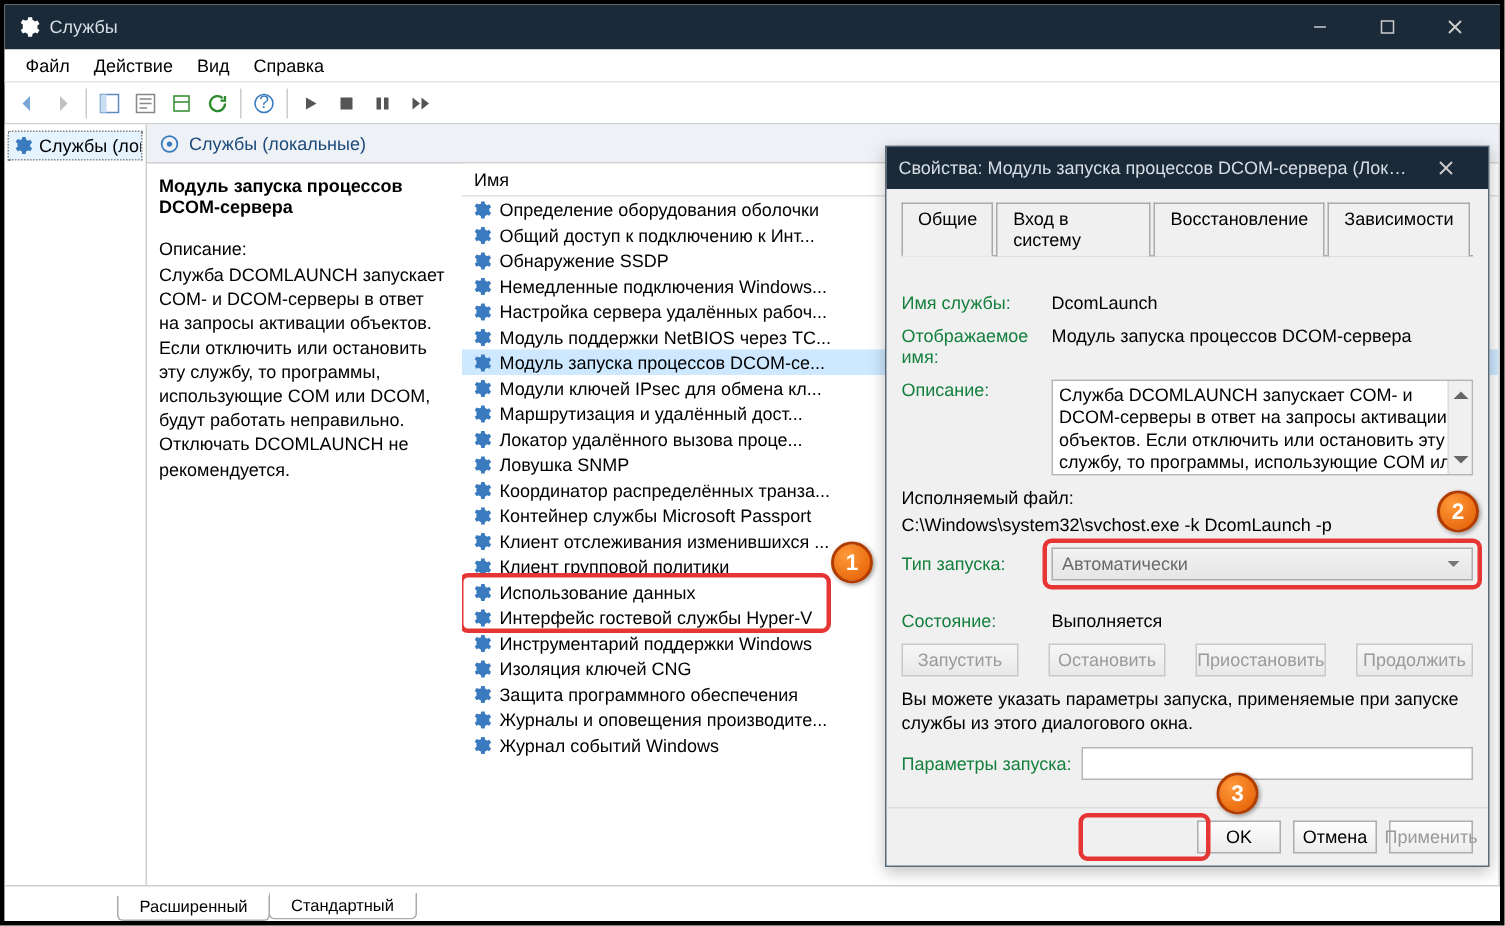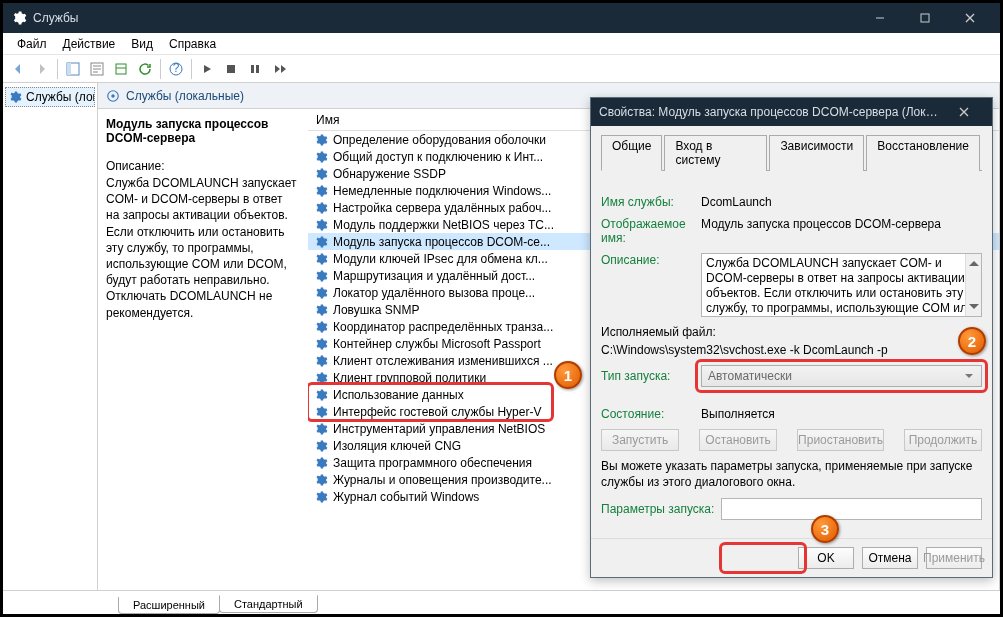--- a/index.html
+++ b/index.html
@@ -35,21 +35,21 @@
   .list-col{flex:1;display:flex;flex-direction:column;overflow:hidden}
   .list-header{height:22px;border-bottom:1px solid #e0e0e0;display:flex;align-items:center;padding:0 8px;background:#fff;position:relative}
   .list-header .sort-arrow{position:absolute;left:50%;top:-1px;transform:translateX(-50%)}
   .list{flex:1;overflow:hidden;position:relative}
   .svc{display:flex;align-items:center;height:17px;padding:0 6px;gap:5px;white-space:nowrap;overflow:hidden}
   .svc svg{width:14px;height:14px;flex-shrink:0}
   .svc.sel{background:#cde8ff}
   .highlight{border:3px solid #e53535;border-radius:6px;position:absolute;pointer-events:none}
   .num-badge{width:28px;height:28px;border-radius:50%;background:radial-gradient(circle at 35% 30%,#ff9a3a,#e25a00);border:2px solid #b03c00;color:#fff;font-weight:bold;font-size:15px;display:flex;align-items:center;justify-content:center;position:absolute;box-shadow:1px 1px 3px rgba(0,0,0,.4);z-index:5}
   
-  .footer-tabs{height:24px;display:flex;align-items:flex-end;padding-left:115px;border-top:1px solid #d0d0d0;background:#fff}
+  .footer-tabs{height:24px;display:flex;align-items:flex-end;padding-left:75px;border-top:1px solid #d0d0d0;background:#fff}
   .ftab{padding:2px 14px;border:1px solid #aaa;border-top:none;border-radius:0 0 4px 4px;background:#fff;margin-right:-1px;font-size:11px}
   .ftab.active{background:#fff;border-top:1px solid #fff;position:relative;top:-1px}
   
   .dialog{position:absolute;top:94px;right:7px;width:403px;background:#f0f0f0;border:1px solid #5a6a78;box-shadow:0 3px 10px rgba(0,0,0,.25)}
   .dlg-title{height:28px;background:#1b2a38;color:#d8dee6;display:flex;align-items:center;padding:0 8px;font-size:12px}
   .dlg-title span{flex:1;white-space:nowrap;overflow:hidden;text-overflow:ellipsis}
   .dlg-close{width:40px;height:28px;display:flex;align-items:center;justify-content:center;color:#ccc}
   .dlg-body{padding:8px 10px 10px}
   .tabs{display:flex;border-bottom:1px solid #aaa;margin-bottom:24px}
   .tab{padding:3px 10px 4px;border:1px solid #aaa;border-bottom:none;background:#f0f0f0;position:relative;top:1px;margin-right:2px;font-size:12px}
@@ -308,21 +308,21 @@
               <div class="svc">
                 <svg viewBox="0 0 24 24" fill="#3a7abf">
                   <path d="M12 8a4 4 0 104 4 4 4 0 00-4-4zm9 4a7.5 7.5 0 00-.14-1.44l2.12-1.65-2-3.46-2.49 1a7.6 7.6 0 00-2.49-1.44l-.38-2.65h-4l-.38 2.65A7.6 7.6 0 008.75 5.45l-2.49-1-2 3.46 2.12 1.65A7.5 7.5 0 006.24 12a7.5 7.5 0 00.14 1.44l-2.12 1.65 2 3.46 2.49-1a7.6 7.6 0 002.49 1.44l.38 2.65h4l.38-2.65a7.6 7.6 0 002.49-1.44l2.49 1 2-3.46-2.12-1.65A7.5 7.5 0 0021 12z"></path>
                 </svg>
                 <span>Интерфейс гостевой службы Hyper-V</span>
               </div>
               <div class="svc">
                 <svg viewBox="0 0 24 24" fill="#3a7abf">
                   <path d="M12 8a4 4 0 104 4 4 4 0 00-4-4zm9 4a7.5 7.5 0 00-.14-1.44l2.12-1.65-2-3.46-2.49 1a7.6 7.6 0 00-2.49-1.44l-.38-2.65h-4l-.38 2.65A7.6 7.6 0 008.75 5.45l-2.49-1-2 3.46 2.12 1.65A7.5 7.5 0 006.24 12a7.5 7.5 0 00.14 1.44l-2.12 1.65 2 3.46 2.49-1a7.6 7.6 0 002.49 1.44l.38 2.65h4l.38-2.65a7.6 7.6 0 002.49-1.44l2.49 1 2-3.46-2.12-1.65A7.5 7.5 0 0021 12z"></path>
                 </svg>
-                <span>Инструментарий управления NetBIOS</span>
+                <span>Инструментарий поддержки Windows</span>
               </div>
               <div class="svc">
                 <svg viewBox="0 0 24 24" fill="#3a7abf">
                   <path d="M12 8a4 4 0 104 4 4 4 0 00-4-4zm9 4a7.5 7.5 0 00-.14-1.44l2.12-1.65-2-3.46-2.49 1a7.6 7.6 0 00-2.49-1.44l-.38-2.65h-4l-.38 2.65A7.6 7.6 0 008.75 5.45l-2.49-1-2 3.46 2.12 1.65A7.5 7.5 0 006.24 12a7.5 7.5 0 00.14 1.44l-2.12 1.65 2 3.46 2.49-1a7.6 7.6 0 002.49 1.44l.38 2.65h4l.38-2.65a7.6 7.6 0 002.49-1.44l2.49 1 2-3.46-2.12-1.65A7.5 7.5 0 0021 12z"></path>
                 </svg>
                 <span>Изоляция ключей CNG</span>
               </div>
               <div class="svc">
                 <svg viewBox="0 0 24 24" fill="#3a7abf">
                   <path d="M12 8a4 4 0 104 4 4 4 0 00-4-4zm9 4a7.5 7.5 0 00-.14-1.44l2.12-1.65-2-3.46-2.49 1a7.6 7.6 0 00-2.49-1.44l-.38-2.65h-4l-.38 2.65A7.6 7.6 0 008.75 5.45l-2.49-1-2 3.46 2.12 1.65A7.5 7.5 0 006.24 12a7.5 7.5 0 00.14 1.44l-2.12 1.65 2 3.46 2.49-1a7.6 7.6 0 002.49 1.44l.38 2.65h4l.38-2.65a7.6 7.6 0 002.49-1.44l2.49 1 2-3.46-2.12-1.65A7.5 7.5 0 0021 12z"></path>
@@ -361,22 +361,22 @@
       <div class="dlg-close">
           <svg width="10" height="10" viewBox="0 0 10 10">
             <path stroke="#ccc" stroke-width="1.3" d="M1 1l8 8M9 1l-8 8"></path>
           </svg>
         </div>
     </div>
     <div class="dlg-body">
       <div class="tabs">
         <div class="tab active">Общие</div>
         <div class="tab">Вход в систему</div>
+        <div class="tab">Восстановление</div>
         <div class="tab">Зависимости</div>
-        <div class="tab">Восстановление</div>
       </div>
       <div class="frow">
           <div class="flabel">Имя службы:</div>
           <div class="fval">DcomLaunch</div>
         </div>
       <div class="frow">
           <div class="flabel">Отображаемое имя:</div>
           <div class="fval">Модуль запуска процессов DCOM-сервера</div>
         </div>
       <div class="frow">

